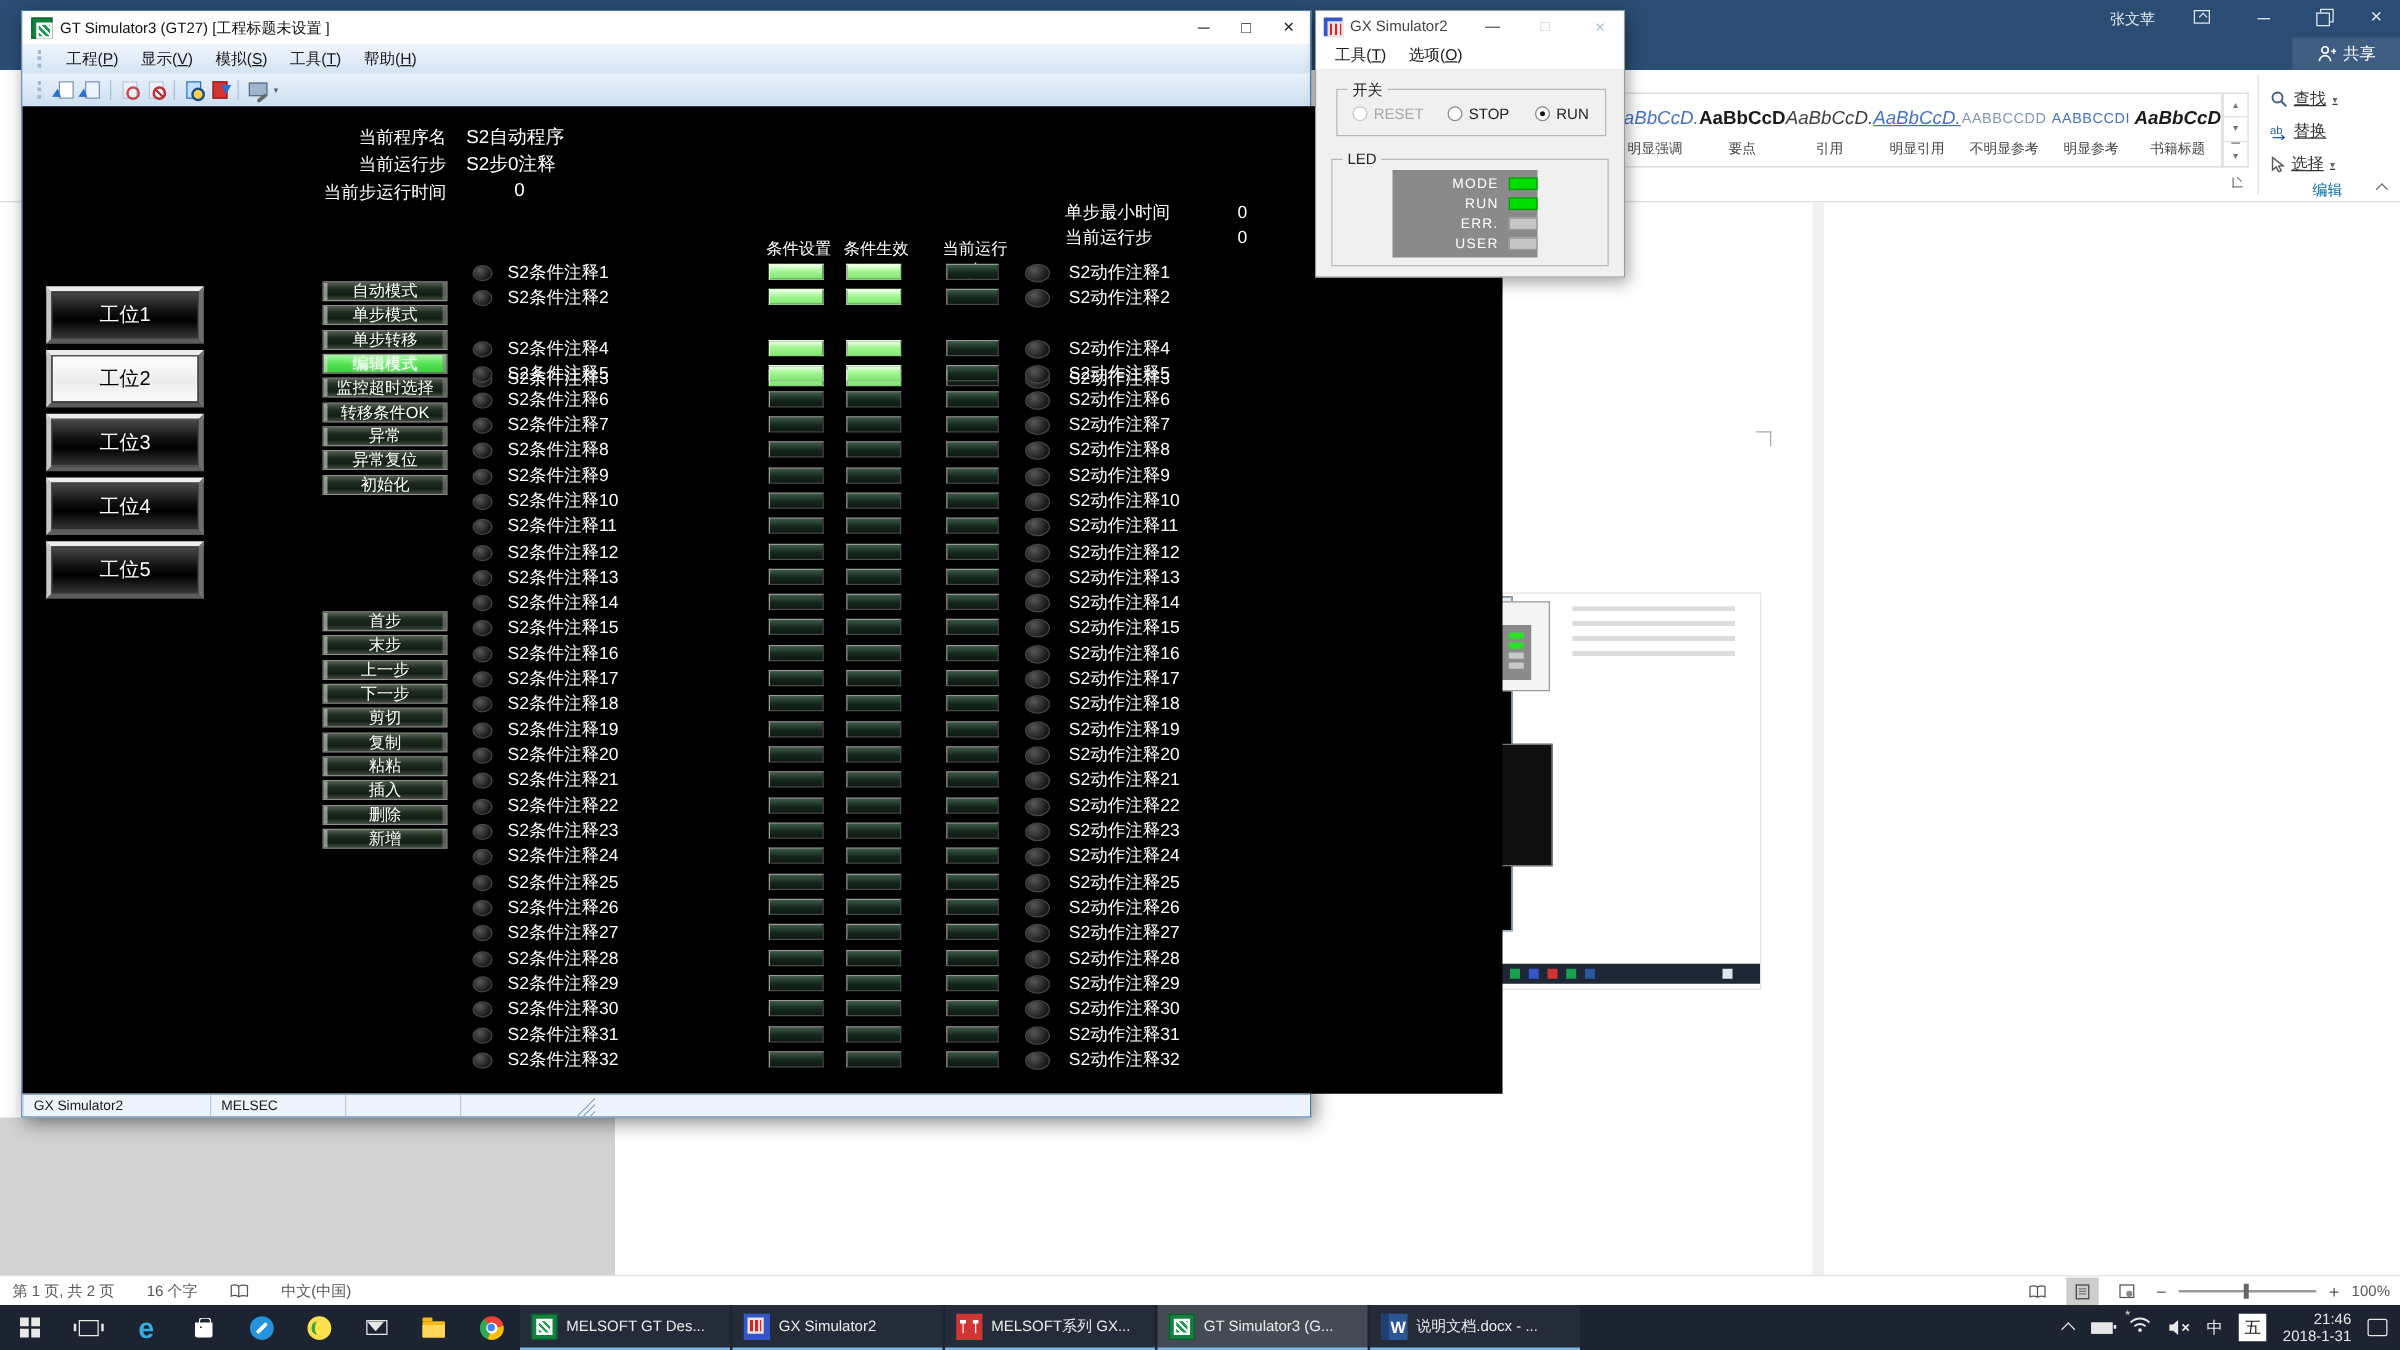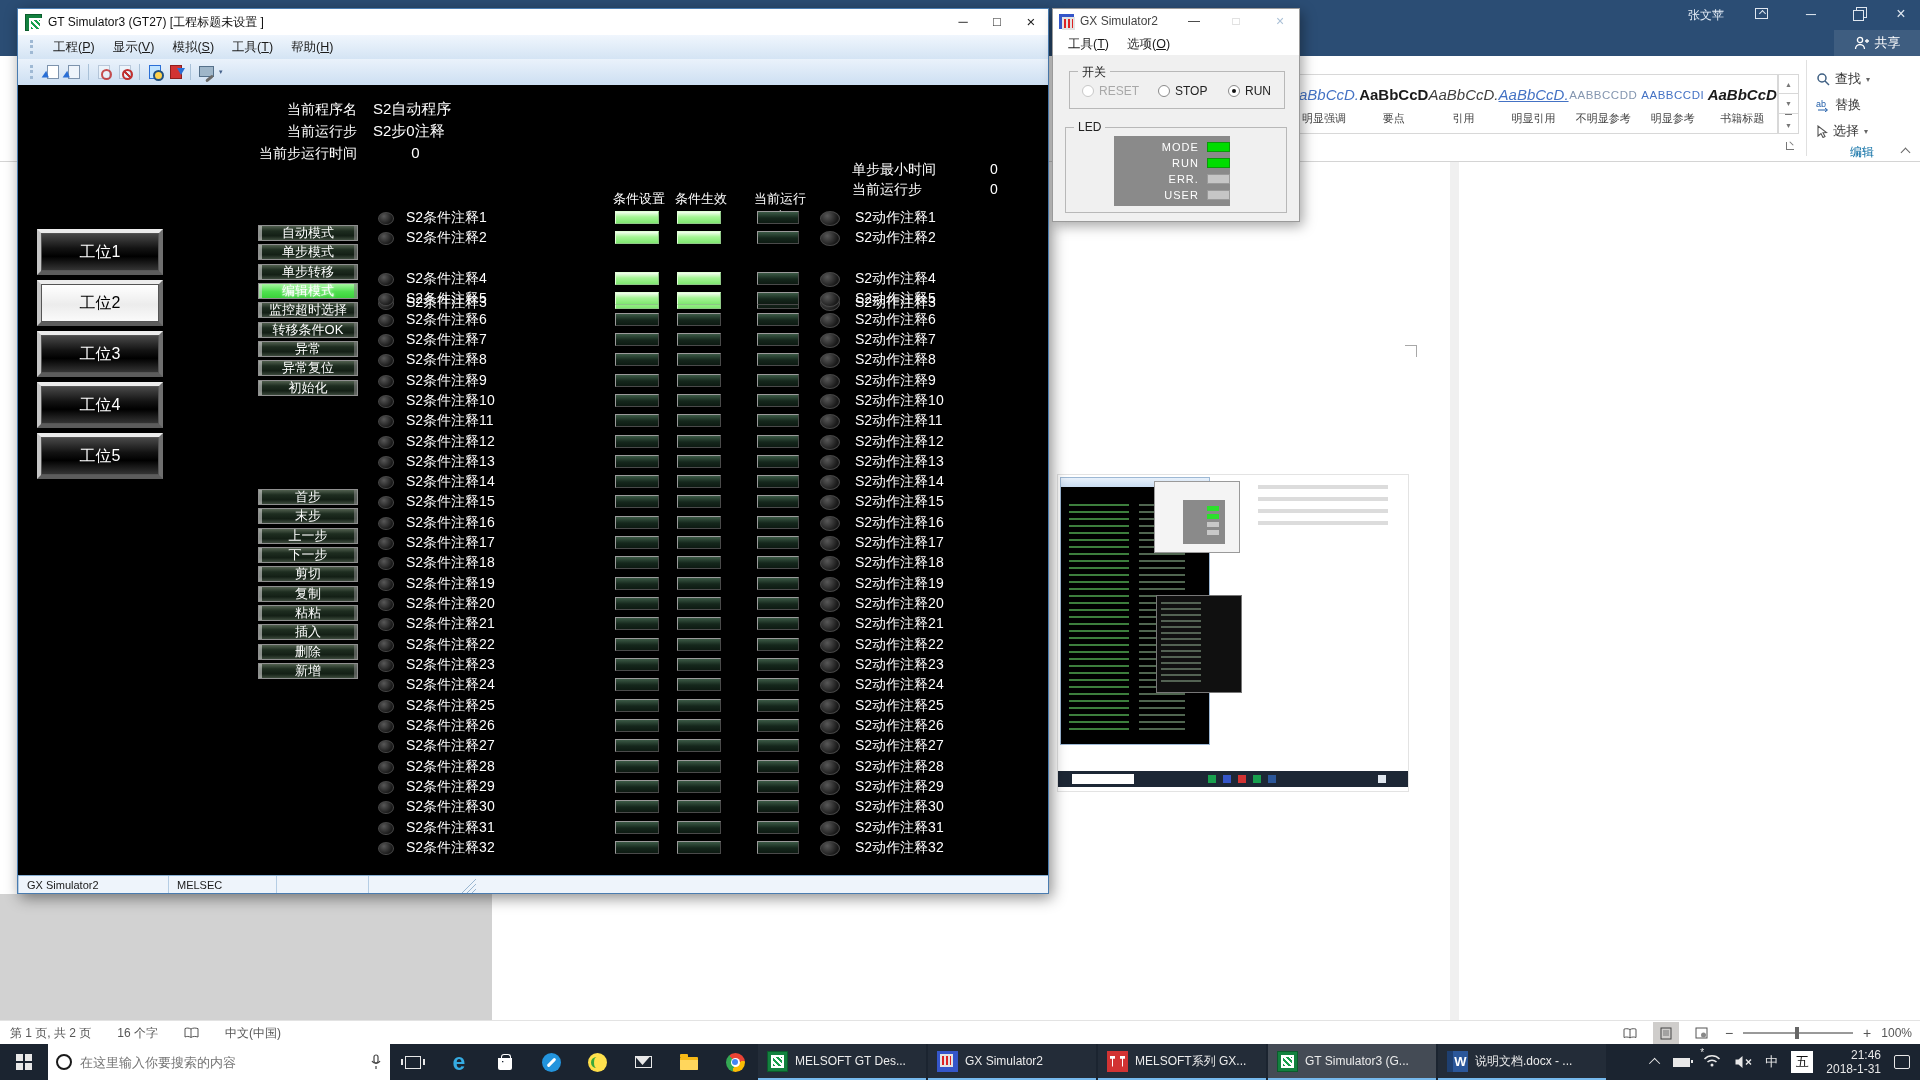--- a/index.html
+++ b/index.html
@@ -32,21 +32,21 @@
 .v-quote .style-sample{font-style:italic;color:#404040;}
 .v-quote-strong .style-sample{font-style:italic;color:#4472c4;text-decoration:underline;}
 .v-ref-dim .style-sample{font-size:11.5px;color:#8496b0;letter-spacing:.5px;}
 .v-ref .style-sample{font-size:11.5px;color:#4472c4;letter-spacing:.5px;}
 .v-book .style-sample{font-weight:bold;font-style:italic;}
 #gallery-arrows{position:absolute;left:1778px;top:18px;width:21px;height:60px;}
 .ga-cell{width:21px;height:20px;border:1px solid #d8d8d8;border-top:none;background:#fff;text-align:center;font-size:7px;color:#777;line-height:19px;}
 .ga-cell:first-child{border-top:1px solid #d8d8d8;}
 .ga-more span{display:inline-block;border-top:1px solid #777;padding-top:1px;}
 #ribbon-vsep{position:absolute;left:1806px;top:4px;width:1px;height:96px;background:#e0e0e0;}
-#edit-group{position:absolute;left:1814px;top:10px;width:96px;height:92px;font-size:13px;color:#333;}
+#edit-group{position:absolute;left:1814px;top:10px;width:96px;height:92px;font-size:13px;color:#333;text-decoration:underline;}
 .eg-row{display:flex;align-items:center;gap:5px;height:26px;padding-left:2px;}
 .eg-caret{font-size:8px;color:#666;}
 #edit-label{position:absolute;left:0;top:78px;width:96px;text-align:center;font-size:12px;color:#0369a1;}
 #style-dialog-launcher{position:absolute;left:1786px;top:86px;width:10px;height:10px;}
 #style-dialog-launcher::before{content:"";position:absolute;left:0;top:0;width:7px;height:7px;border-left:1px solid #777;border-bottom:1px solid #777;}
 #style-dialog-launcher::after{content:"";position:absolute;left:3px;top:1px;width:5px;height:1px;background:#777;transform:rotate(45deg);}
 #ribbon-collapse{position:absolute;left:1898px;top:86px;width:16px;height:14px;}
 .chev-up{display:inline-block;width:7px;height:7px;border-left:1.5px solid #666;border-top:1.5px solid #666;transform:rotate(45deg);margin:4px 0 0 4px;}
 
 #word-doc{position:absolute;left:0;top:162px;width:1920px;height:858px;background:#fff;}
@@ -96,21 +96,21 @@
 .tb-dis1::after{content:"";position:absolute;right:1px;bottom:1px;width:7px;height:7px;border:2px solid #c03030;border-radius:50%;opacity:.85;}
 .tb-dis2::after{content:"";position:absolute;right:1px;bottom:1px;width:7px;height:7px;border:2px solid #c03030;border-radius:50%;background:linear-gradient(45deg,transparent 42%,#c03030 42% 58%,transparent 58%);}
 .tb-prev::before{background:#bfe3ff;border-color:#2a6fd6;}
 .tb-prev::after{content:"";position:absolute;right:0;bottom:0;width:7px;height:7px;border:2px solid #205080;border-radius:50%;background:#ffd24d;}
 .tb-comm::before{background:#d23434;border-color:#8f1f1f;}
 .tb-comm::after{content:"";position:absolute;right:0;bottom:2px;width:0;height:0;border:4px solid transparent;border-top:7px solid #2a6fd6;}
 .tb-tool::before{background:#9fb6c9;border-color:#55708a;height:9px;top:3px;width:13px;left:3px;}
 .tb-tool::after{content:"";position:absolute;right:1px;bottom:1px;width:9px;height:3px;background:#6a6a6a;transform:rotate(-40deg);border-radius:2px;}
 .tb-sep{width:1px;height:16px;background:#a9c1d8;margin:0 4px;}
 .tb-drop{font-size:7px;color:#44608a;margin-left:3px;}
-#gt-canvas{position:absolute;left:0;top:76px;width:1030px;height:790px;background:#000;overflow:hidden;}
+#gt-canvas{position:absolute;left:0;top:76px;width:1184px;height:790px;background:#000;overflow:hidden;}
 #gt-statusbar{position:absolute;left:0;top:866px;width:1030px;height:18px;background:#eef4fb;border-top:1px solid #86aed2;display:flex;font-size:11px;color:#1a1a1a;align-items:center;}
 #gt-status-ready{flex:1;padding-left:8px;}
 .gt-cell{height:100%;border-left:1px solid #b5cde4;display:flex;align-items:center;padding-left:8px;}
 #gt-grip{width:16px;height:100%;background:linear-gradient(135deg,transparent 55%,#9ab6d0 55% 60%,transparent 60% 70%,#9ab6d0 70% 75%,transparent 75% 85%,#9ab6d0 85% 90%,transparent 90%);}
 
 .hmi-text{position:absolute;color:#fff;font-size:14px;white-space:nowrap;}
 .hmi-label{text-align:right;}
 .hmi-val{font-size:15px;}
 .station-btn{position:absolute;left:19px;width:126px;height:46px;border:4px solid;border-color:#ececec #6f6f6f #5c5c5c #c6c6c6;background:#888;}
 .station-btn .inner{width:100%;height:100%;border:1px solid #555;background:linear-gradient(180deg,#484848,#131313 40%,#000 62%,#343434);color:#fff;display:flex;align-items:center;justify-content:center;font-size:16px;}
@@ -813,28 +813,20 @@
 
   <div id="taskbar">
     <div id="start-btn">
       <div class="winlogo">
           <div class="q1"></div>
           <div class="q2"></div>
           <div class="q3"></div>
           <div class="q4"></div>
         </div>
     </div>
-    <div id="search-box">
-      <div id="cortana-ring"></div>
-      <input id="search-input" placeholder="在这里输入你要搜索的内容" style="">
-      <svg width="12" height="16" viewBox="0 0 12 16">
-          <rect x="4" y="1" width="4" height="8" rx="2" stroke="#444" fill="none" stroke-width="1.2"></rect>
-          <path d="M2 7 a4.5 4.5 0 0 0 8 0 M6 12 v3" stroke="#444" fill="none" stroke-width="1.2"></path>
-        </svg>
-    </div>
     <div id="quick-icons" style="display:flex;">
         <div class="qslot">
           <div class="i-taskview"></div>
         </div>
         <div class="qslot">
           <div class="i-edge">e</div>
         </div>
         <div class="qslot">
           <div class="i-store"></div>
         </div>

